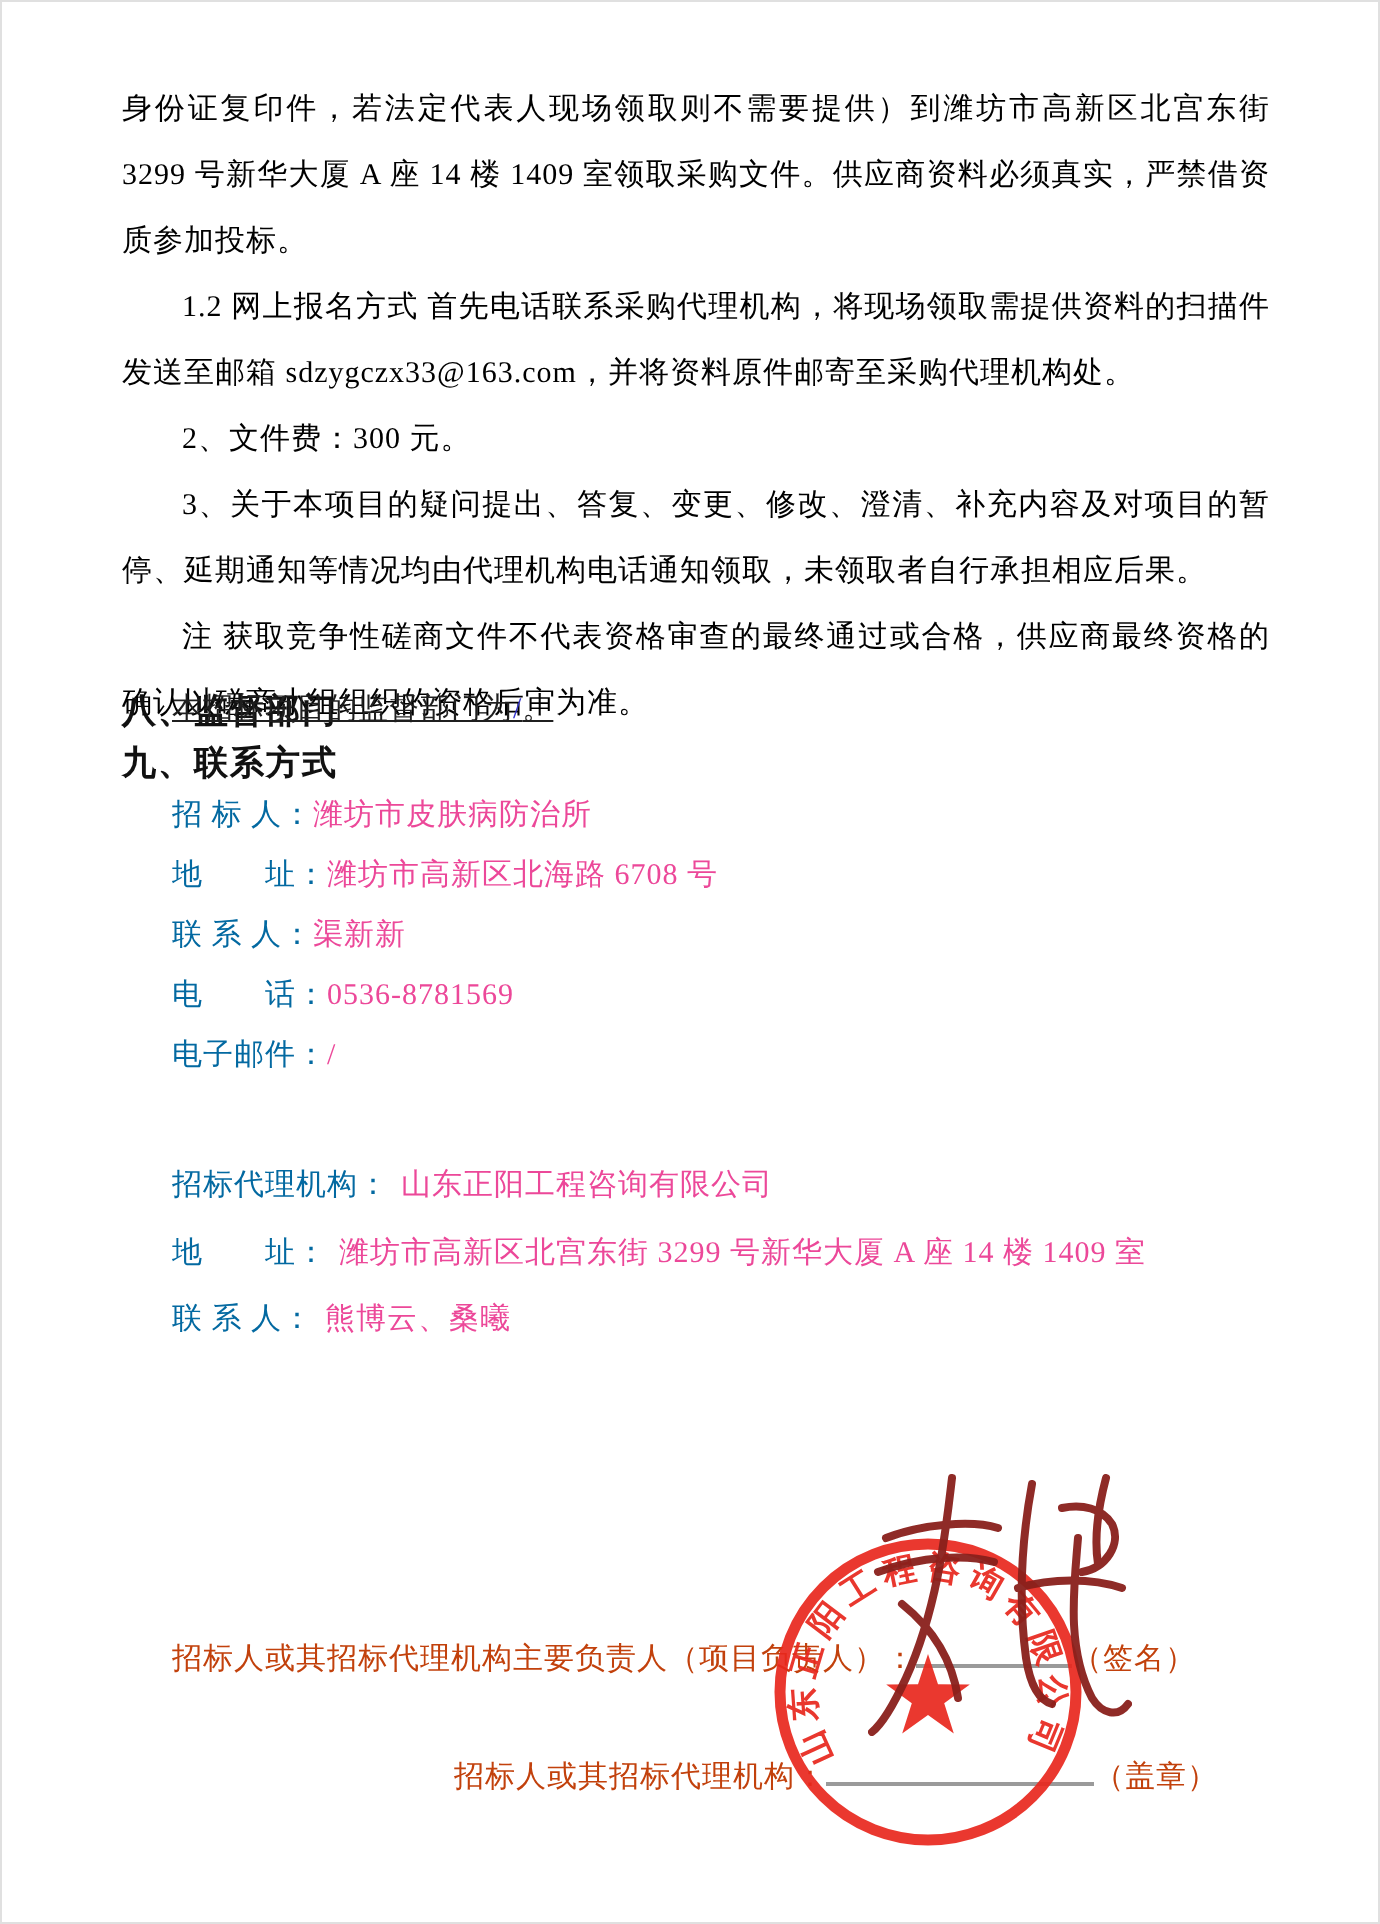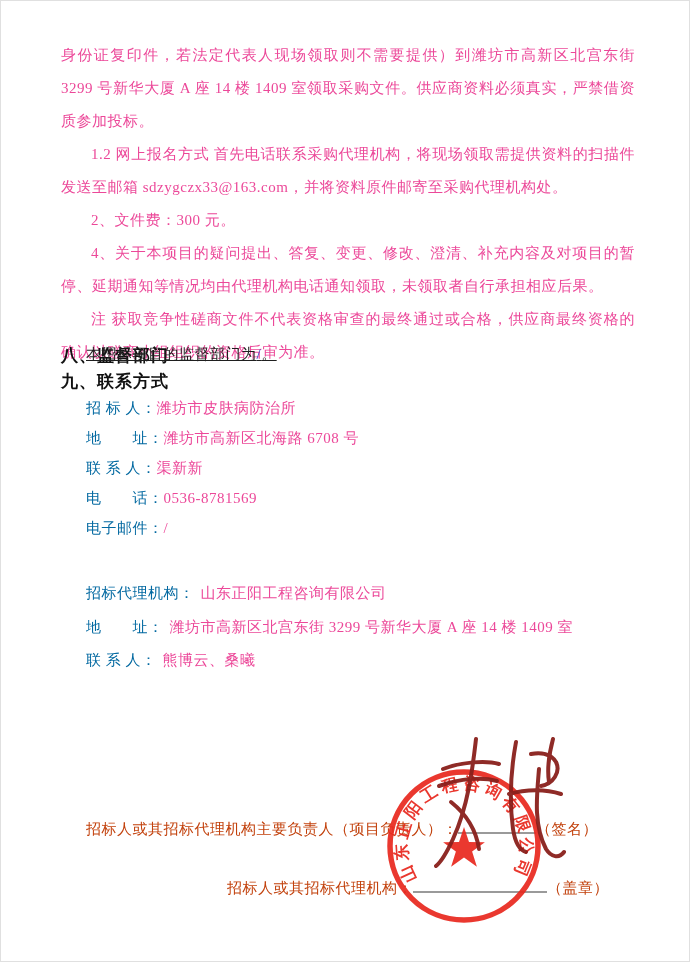--- a/index.html
+++ b/index.html
@@ -9,21 +9,21 @@
     background:#ffffff;
     border:1px solid #e0e0e0;
     box-sizing:border-box;
     font-family:"Liberation Serif","DejaVu Serif",serif;
     color:#1f1f1f;
     overflow:hidden;
   }
   .paras{
     position:absolute;left:60px;top:38px;width:574px;
     font-size:15px;line-height:33px;letter-spacing:.5px;
-    color:#ec4899;text-align:justify;
+    color:#000000;text-align:justify;
   }
   .paras p{margin:0;}
   .paras p.indent{text-indent:2em;}
   .sec-head{
     position:absolute;left:60px;
     font-size:17px;font-weight:bold;color:#111;letter-spacing:1px;
   }
   .sec-body{
     position:absolute;left:85px;
     font-size:15px;color:#1f1f1f;letter-spacing:.5px;
@@ -53,21 +53,21 @@
 </style>
 </head>
 <body>
 
 <div class="page">
 
   <div class="paras">
     <p>身份证复印件，若法定代表人现场领取则不需要提供）到潍坊市高新区北宫东街 3299 号新华大厦 A 座 14 楼 1409 室领取采购文件。供应商资料必须真实，严禁借资质参加投标。</p>
     <p class="indent">1.2 网上报名方式 首先电话联系采购代理机构，将现场领取需提供资料的扫描件发送至邮箱 sdzygczx33@163.com，并将资料原件邮寄至采购代理机构处。</p>
     <p class="indent">2、文件费：300 元。</p>
-    <p class="indent">4、关于本项目的疑问提出、答复、变更、修改、澄清、补充内容及对项目的暂停、延期通知等情况均由代理机构电话通知领取，未领取者自行承担相应后果。</p>
+    <p class="indent">3、关于本项目的疑问提出、答复、变更、修改、澄清、补充内容及对项目的暂停、延期通知等情况均由代理机构电话通知领取，未领取者自行承担相应后果。</p>
     <p class="indent">注 获取竞争性磋商文件不代表资格审查的最终通过或合格，供应商最终资格的确认以磋商小组组织的资格后审为准。</p>
   </div>
 
   <div class="sec-head" style="top:317px;margin-top:26px;">八、监督部门</div>
   <div class="sec-body" style="top:344px;text-decoration:underline;"><span>本招标项目的监督部门为</span><span class="blue">/</span><span>。</span></div>
 
   <div class="sec-head" style="top:369px;">九、联系方式</div>
 
   <div class="rows rows-tenderer">
     <div class="row"><span class="label">招 标 人：</span><span class="value">潍坊市皮肤病防治所</span></div>

